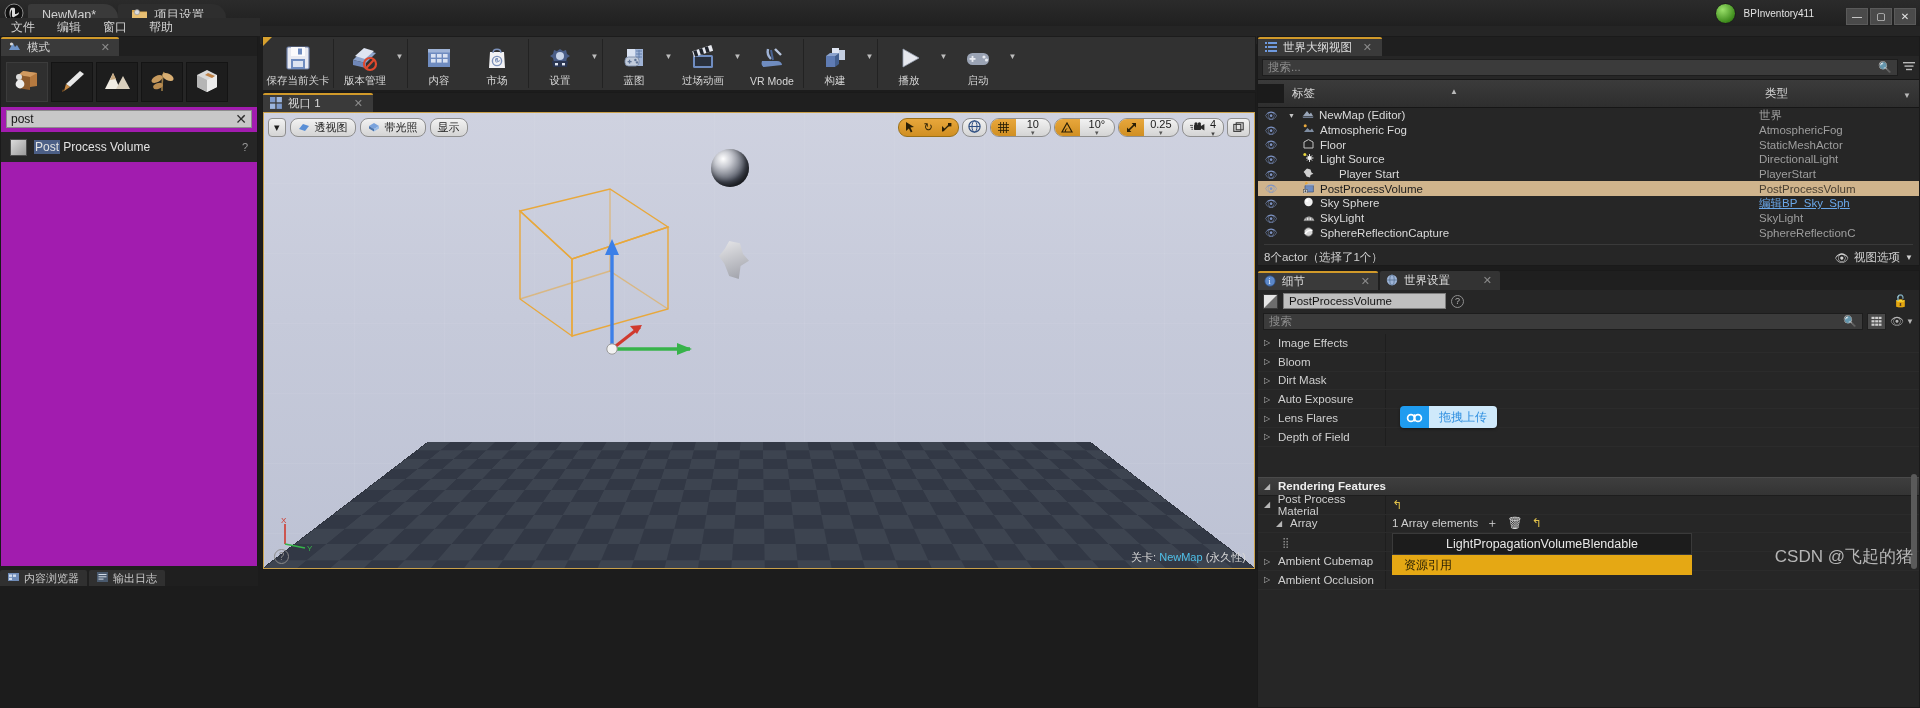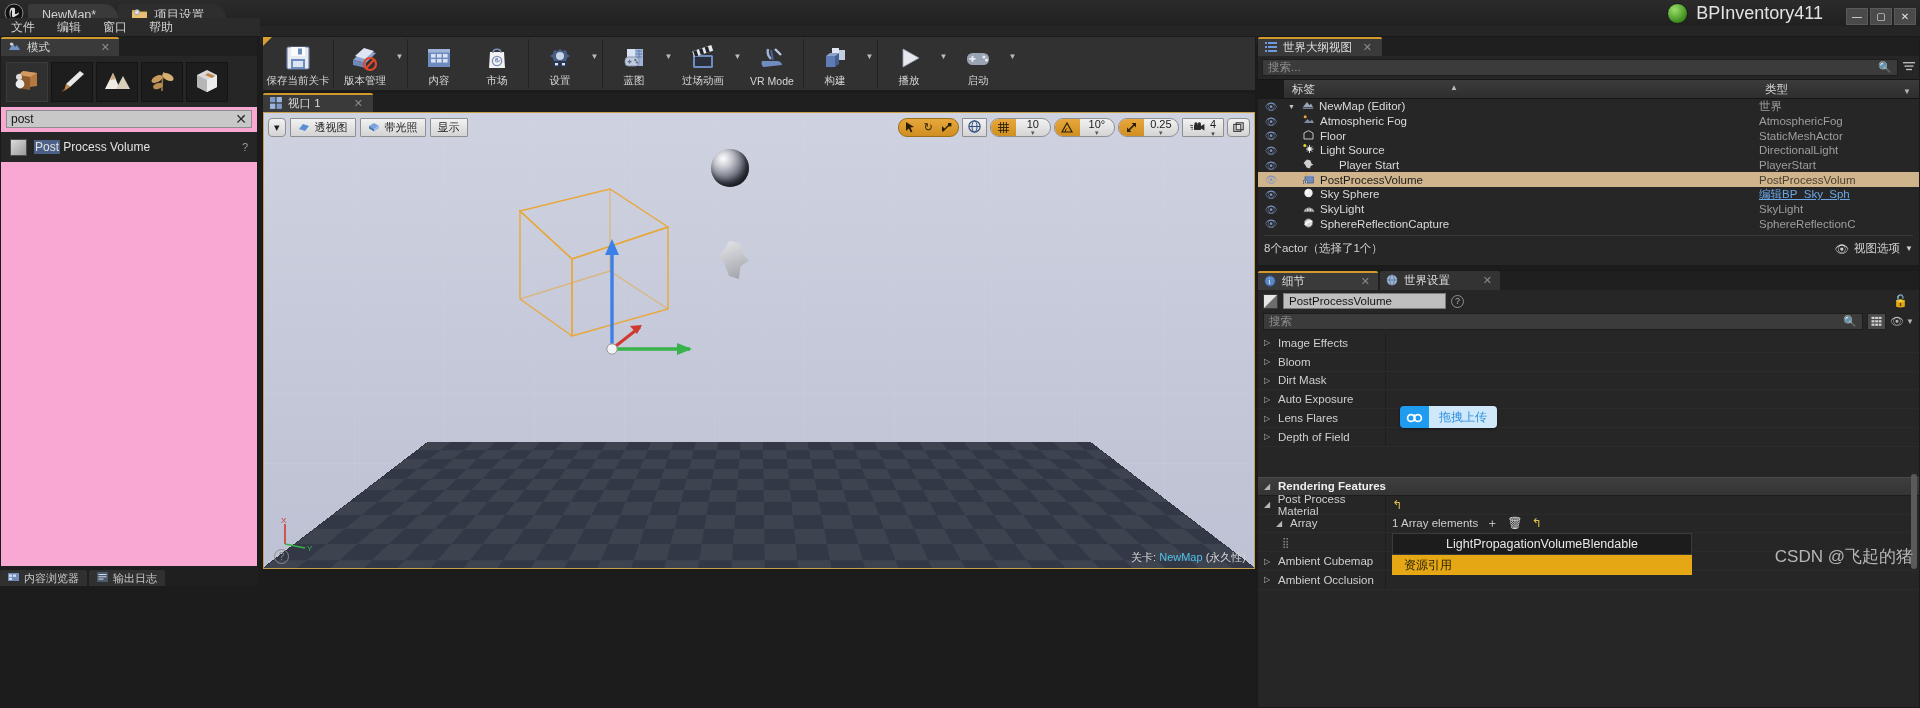--- a/index.html
+++ b/index.html
@@ -26,21 +26,21 @@
     height: 22px; display: flex; align-items: center; gap: 7px;
     padding: 0 22px 0 14px; font-size: 12.5px; color: #cfcfcf;
     border-radius: 3px 14px 0 0; position: relative;
   }
   .tab.active { background: #3a3a3a; }
   .tab.inactive { background: #2e2e2e; }
   .tab .tabicon { width: 15px; height: 14px; display: inline-block; }
   .title-spacer { flex: 1; }
   .proj-badge {
     display: flex; align-items: center; gap: 8px; height: 26px;
-    padding-right: 23px; color: #e2e2e2; font-size: 18px;
+    padding-right: 32px; color: #e2e2e2; font-size: 10px;
   }
   .proj-orb {
     width: 21px; height: 21px; border-radius: 50%;
     background: radial-gradient(circle at 35% 30%, #9ae06a, #3e8b1c 70%, #21520d);
     border: 1px solid #1d1d1d;
   }
   .wincontrols { display: flex; height: 20px; align-items: center; gap: 2px; padding-right: 4px; }
   .wbtn {
     width: 22px; height: 17px; background: #4a4a4a; color: #e6e6e6;
     font-size: 10px; display: flex; align-items: center; justify-content: center;
@@ -54,21 +54,21 @@
     background: #2b2b2b; display: flex; align-items: center; gap: 0px;
   }
   .menuitem { padding: 0 11px; font-size: 12px; color: #d2d2d2; line-height: 18px; cursor: default; }
   .menubar-fill {
     position: absolute; left: 260px; top: 26px; width: 1660px; height: 18px; background: #252525;
   }
 
   
   .modes-panel {
     position: absolute; left: 0; top: 36px; width: 258px; height: 534px;
-    background: #f9a8d4; border: 1px solid #1a1a1a;
+    background: #a21caf; border: 1px solid #1a1a1a;
   }
   .panel-tabstrip { height: 19px; background: #1f1f1f; display: flex; align-items: flex-end; }
   .panel-tab {
     height: 19px; display: flex; align-items: center; gap: 6px;
     padding: 0 9px 0 7px; font-size: 11.5px; color: #d6d6d6;
     background: #3a3a3a; border-top: 2px solid #d19a2a; border-radius: 2px 2px 0 0;
     min-width: 118px;
   }
   .panel-tab .x { margin-left: auto; color: #8c8c8c; font-size: 11px; }
   .modes-row {
@@ -205,21 +205,21 @@
   }
   .vp-status .mapname { color: #4fc0e8; }
 
   
   .vp-tools {
     position: absolute; left: 4px; top: 4px; right: 4px; height: 21px;
     display: flex; align-items: center; gap: 4px;
   }
   .pill {
     height: 19px; background: linear-gradient(#f2f2f2,#d4d4d4);
-    border: 1px solid #8f8f8f; border-radius: 1px;
+    border: 1px solid #8f8f8f; border-radius: 8px;
     display: flex; align-items: center; padding: 0 7px; gap: 5px;
     font-size: 11px; color: #1d1d1d; white-space: nowrap;
   }
   .pill.square { border-radius: 4px; padding: 0 5px; }
   .pill.icononly { padding: 0 5px; }
   .pill .cap { font-size: 7px; color: #444; }
   .vp-tools-right {
     position: absolute; right: 4px; top: 4px; height: 21px;
     display: flex; align-items: center; gap: 3px;
   }
@@ -263,21 +263,21 @@
     display: flex; align-items: center; gap: 4px; padding: 3px 4px;
   }
   .ol-search .fld {
     flex: 1; height: 17px; background: #3b3b3b; border: 1px solid #1d1d1d;
     display: flex; align-items: center; padding: 0 5px; font-size: 11.5px; color: #8d8d8d;
     position: relative;
   }
   .ol-search .magn { position: absolute; right: 5px; color: #d0d0d0; font-size: 11px; }
   .ol-search .ico { color: #bdbdbd; font-size: 11px; width: 13px; text-align: center; }
   .ol-header {
-    display: flex; height: 20px; background: linear-gradient(#3b3b3b,#2e2e2e);
+    display: flex; height: 29px; background: linear-gradient(#3b3b3b,#2e2e2e);
     border-top: 1px solid #161616; border-bottom: 1px solid #161616; align-items: center;
     font-size: 11.5px; color: #d7d7d7;
   }
   .ol-header .eyecol { width: 26px; background: #1b1b1b; height: 19px; }
   .ol-header .lblcol { flex: 1; padding-left: 8px; position: relative; }
   .ol-header .typecol { width: 160px; padding-left: 6px; position: relative; }
   .sortarrow { position: absolute; left: 166px; top: 1px; color: #b9b9b9; font-size: 8px; }
   .filtarrow { position: absolute; right: 8px; top: 5px; color: #b9b9b9; font-size: 8px; }
   .ol-row {
     display: flex; align-items: center; height: 14.7px; font-size: 11.5px; color: #dadada;

